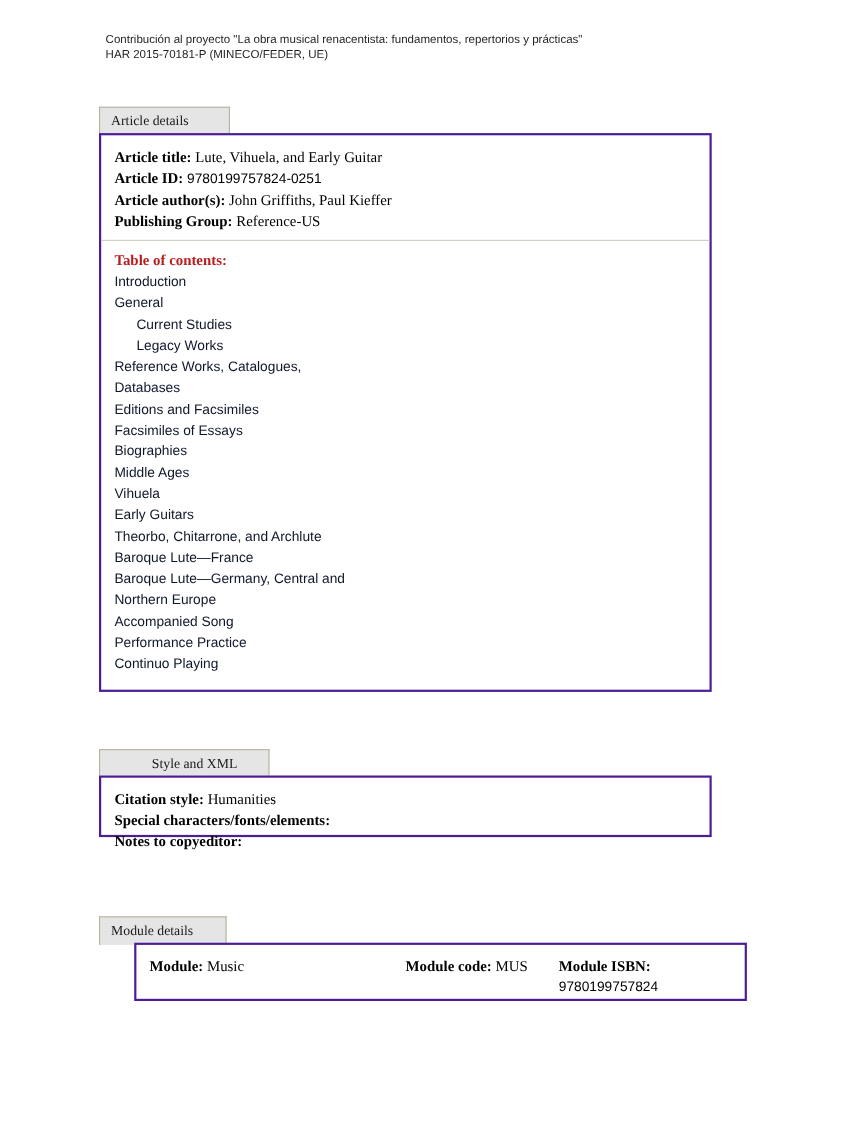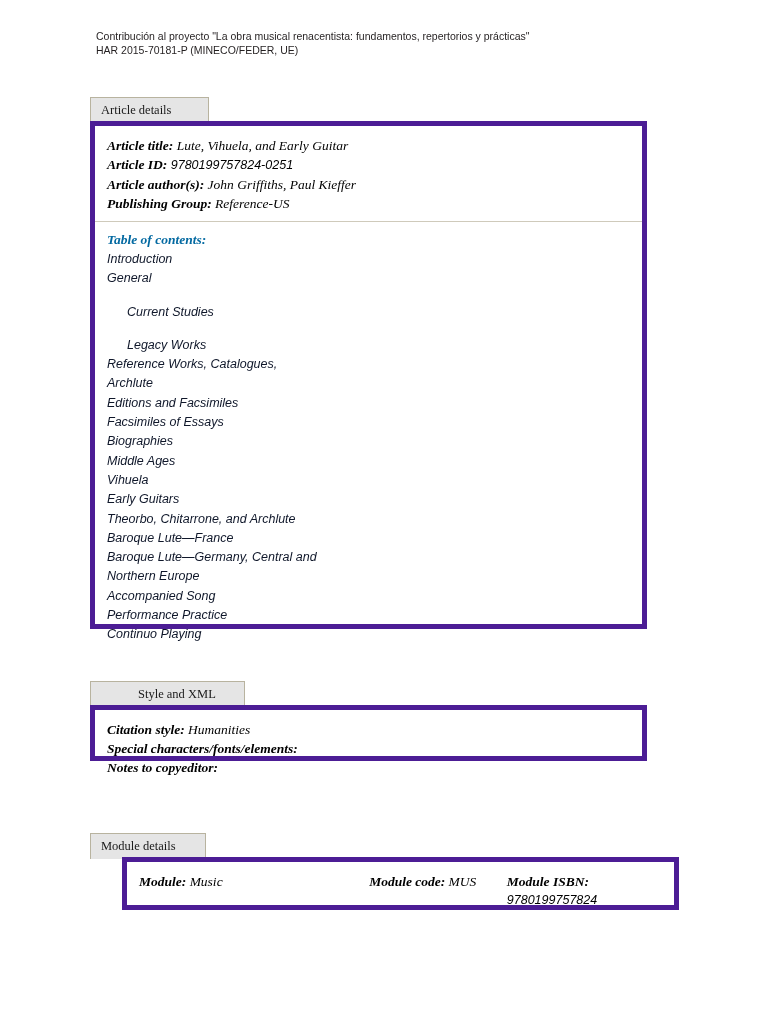--- a/index.html
+++ b/index.html
@@ -46,24 +46,23 @@
     line-height: 25px;
     padding: 0 10px;
     font-family: "Liberation Serif", serif;
     font-size: 12.5px;
     color: #1a1a1a;
   }
 
   
   .box {
     position: absolute;
-    border: 5px solid #4c1d95;
+    border: 2px solid #4c1d95;
     box-sizing: border-box;
     background: #ffffff;
-    font-style: italic;
   }
 
   .inner-pad {
     padding: 10px 0 8px 0;
   }
 
   .line {
     font-family: "Liberation Serif", serif;
     font-size: 13.5px;
     line-height: 19px;
@@ -79,32 +78,31 @@
     border-top: 1px solid #cfcabb;
     margin: 8px 0 8px 0;
   }
 
   .toc-head {
     font-family: "Liberation Serif", serif;
     font-weight: bold;
     font-size: 13.5px;
     line-height: 20px;
     padding-left: 12px;
-    color: #0369a1;
+    color: #b91c1c;
   }
   .toc-item {
     font-family: "Liberation Sans", sans-serif;
     font-size: 12.5px;
     line-height: 19.3px;
     padding-left: 12px;
     color: #0f172a;
   }
   .toc-item.indent {
     padding-left: 32px;
-    margin-top: 14px;
   }
 
   
   #article-tab { left: 90px; top: 97px; width: 119px; }
   #article-box { left: 90px; top: 121px; width: 557px; height: 508px; }
 
   #style-tab { left: 90px; top: 681px; width: 155px; padding-left: 47px; }
   #style-box { left: 90px; top: 705px; width: 557px; height: 56px; }
 
   #module-tab { left: 90px; top: 833px; width: 116px; }
@@ -170,21 +168,21 @@
       <hr class="divider">
 
       <div class="toc-head">Table of contents:</div>
 
       <div>
         <div class="toc-item">Introduction</div>
         <div class="toc-item">General</div>
         <div class="toc-item indent">Current Studies</div>
         <div class="toc-item indent">Legacy Works</div>
         <div class="toc-item">Reference Works, Catalogues,</div>
-        <div class="toc-item">Archlute</div>
+        <div class="toc-item">Databases</div>
         <div class="toc-item">Editions and Facsimiles</div>
         <div class="toc-item">Facsimiles of Essays</div>
         <div class="toc-item">Biographies</div>
         <div class="toc-item">Middle Ages</div>
         <div class="toc-item">Vihuela</div>
         <div class="toc-item">Early Guitars</div>
         <div class="toc-item">Theorbo, Chitarrone, and Archlute</div>
         <div class="toc-item">Baroque Lute—France</div>
         <div class="toc-item">Baroque Lute—Germany, Central and</div>
         <div class="toc-item">Northern Europe</div>

